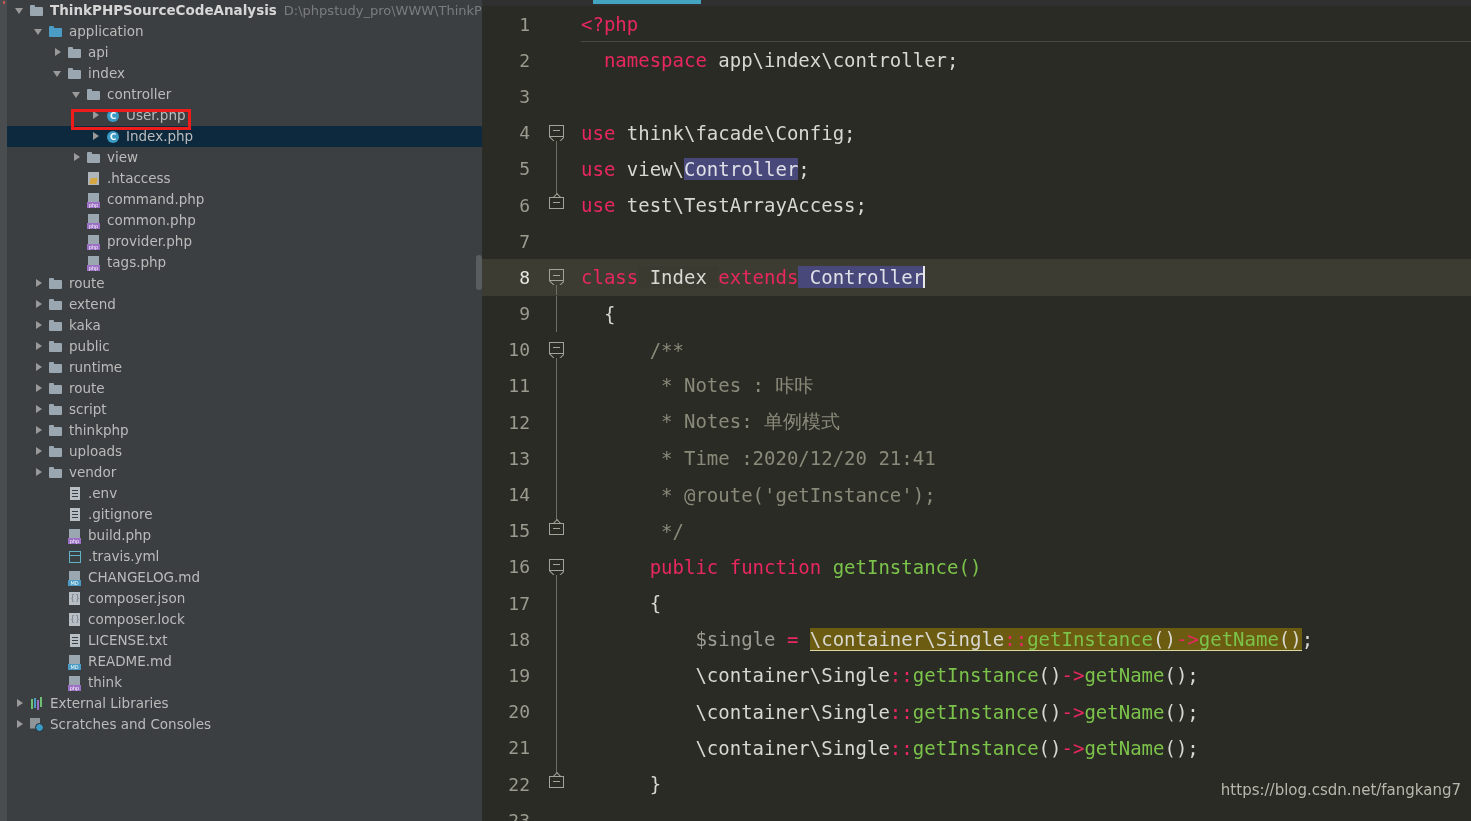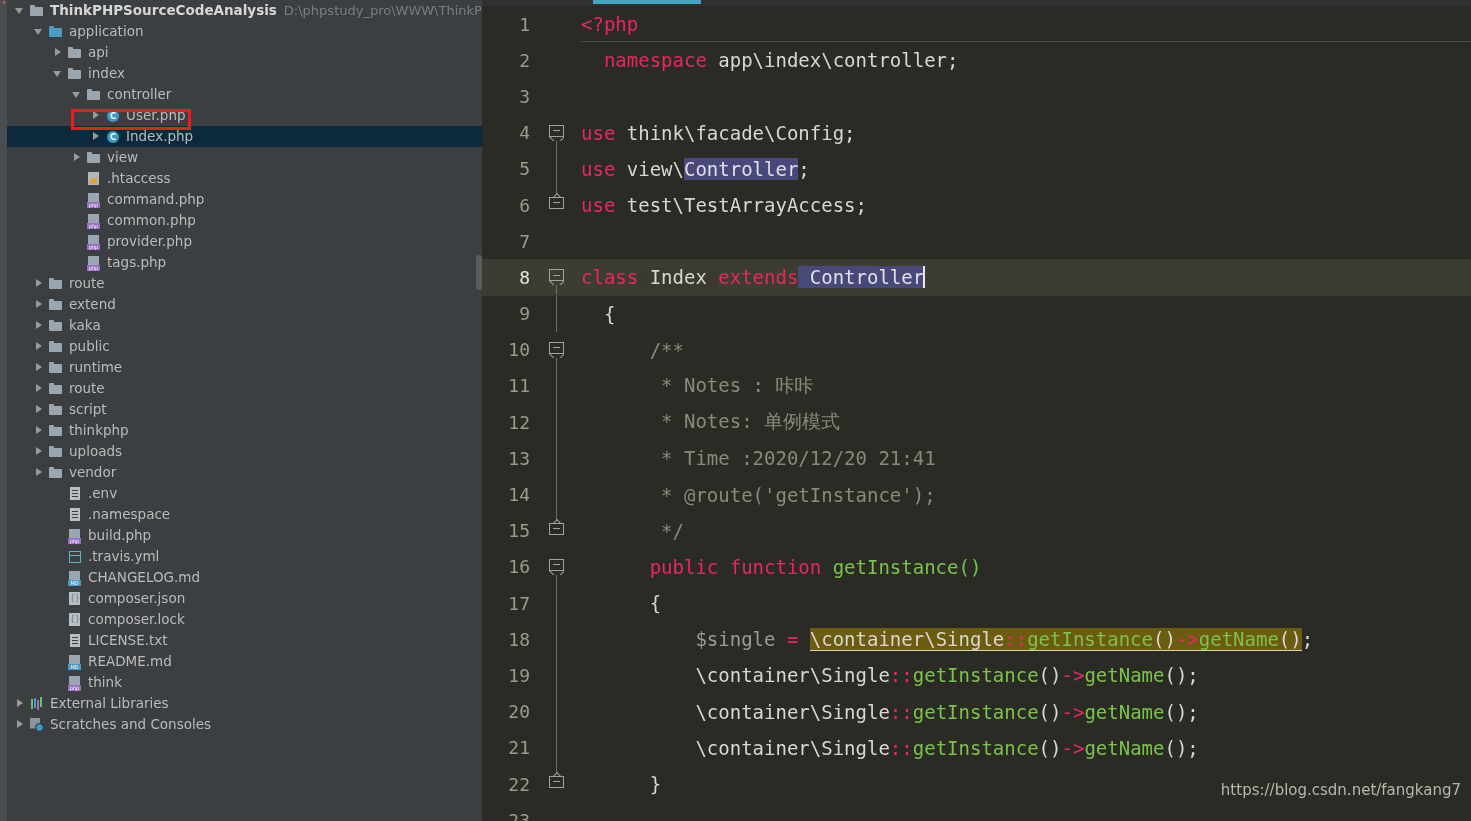--- a/index.html
+++ b/index.html
@@ -572,21 +572,21 @@
         <div class="tree-row">
           <div style="flex: 0 0 46px; height: 1px;"></div>
           <div class="arrow none"></div>
           <div class="ico txt"></div>
           <span class="tree-label">.env</span>
         </div>
         <div class="tree-row">
           <div style="flex: 0 0 46px; height: 1px;"></div>
           <div class="arrow none"></div>
           <div class="ico txt"></div>
-          <span class="tree-label">.namespace</span>
+          <span class="tree-label">.gitignore</span>
         </div>
         <div class="tree-row">
           <div style="flex: 0 0 46px; height: 1px;"></div>
           <div class="arrow none"></div>
           <div class="ico php"></div>
           <span class="tree-label">build.php</span>
         </div>
         <div class="tree-row">
           <div style="flex: 0 0 46px; height: 1px;"></div>
           <div class="arrow none"></div>

